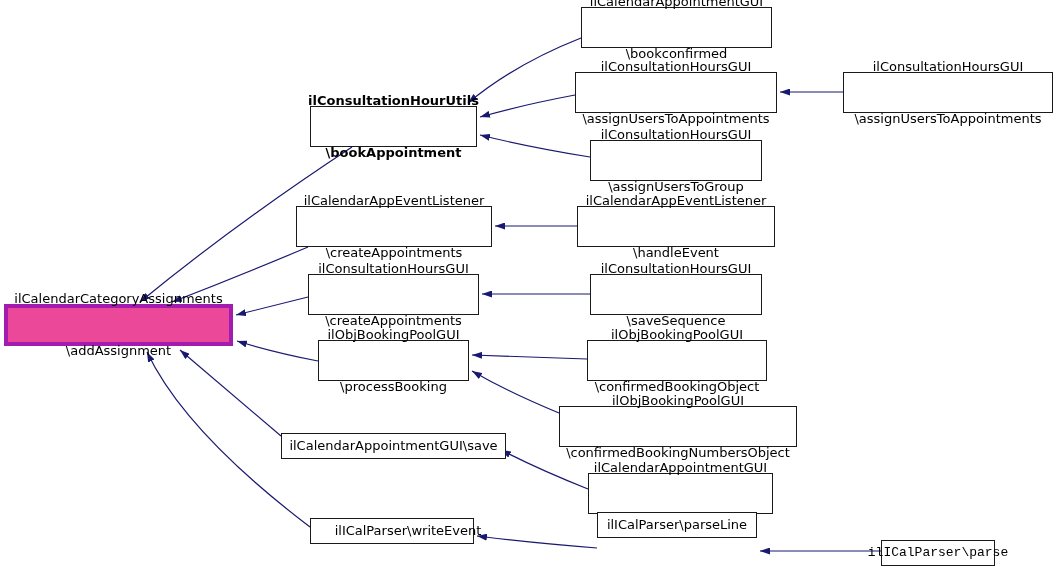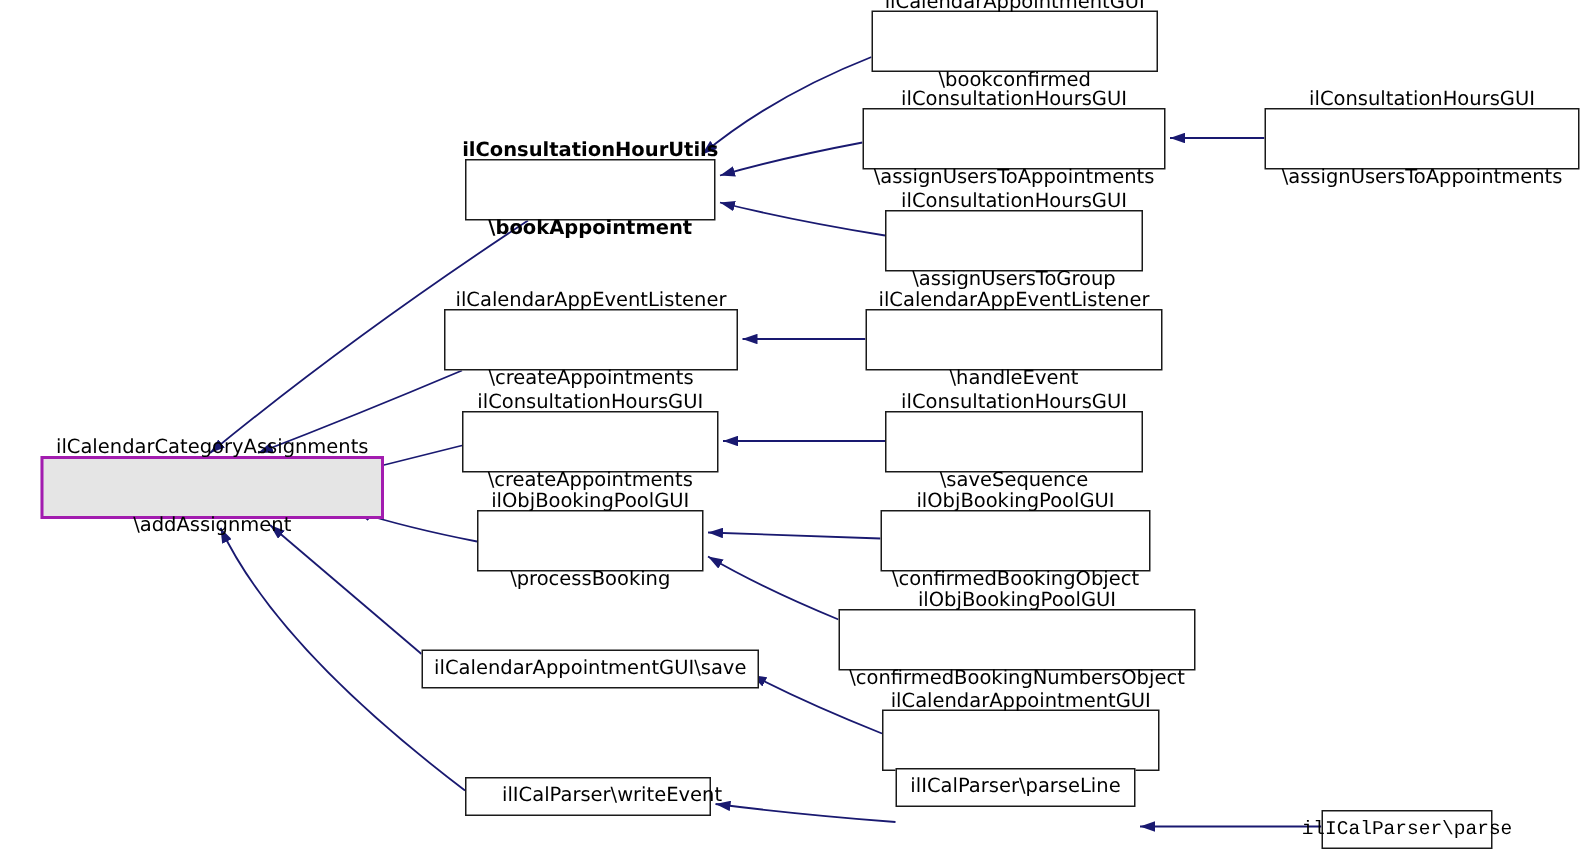--- a/index.html
+++ b/index.html
@@ -33,24 +33,23 @@
     display: flex;
     flex-direction: column;
     align-items: center;
     justify-content: center;
     text-align: center;
     white-space: nowrap;
     cursor: pointer;
     gap: 36px;
   }
   .node.main {
-    background: #e5e5e5;
-    border: 2px solid #a21caf;
+    background: #ec4899;
+    border: 4px solid #a21caf;
     cursor: default;
-    margin-left: 23px;
   }
   .node .line {
     display: block;
   }
 </style>
 </head>
 <body>
 
 <div id="canvas">
   <svg id="edges" xmlns="http://www.w3.org/2000/svg">

